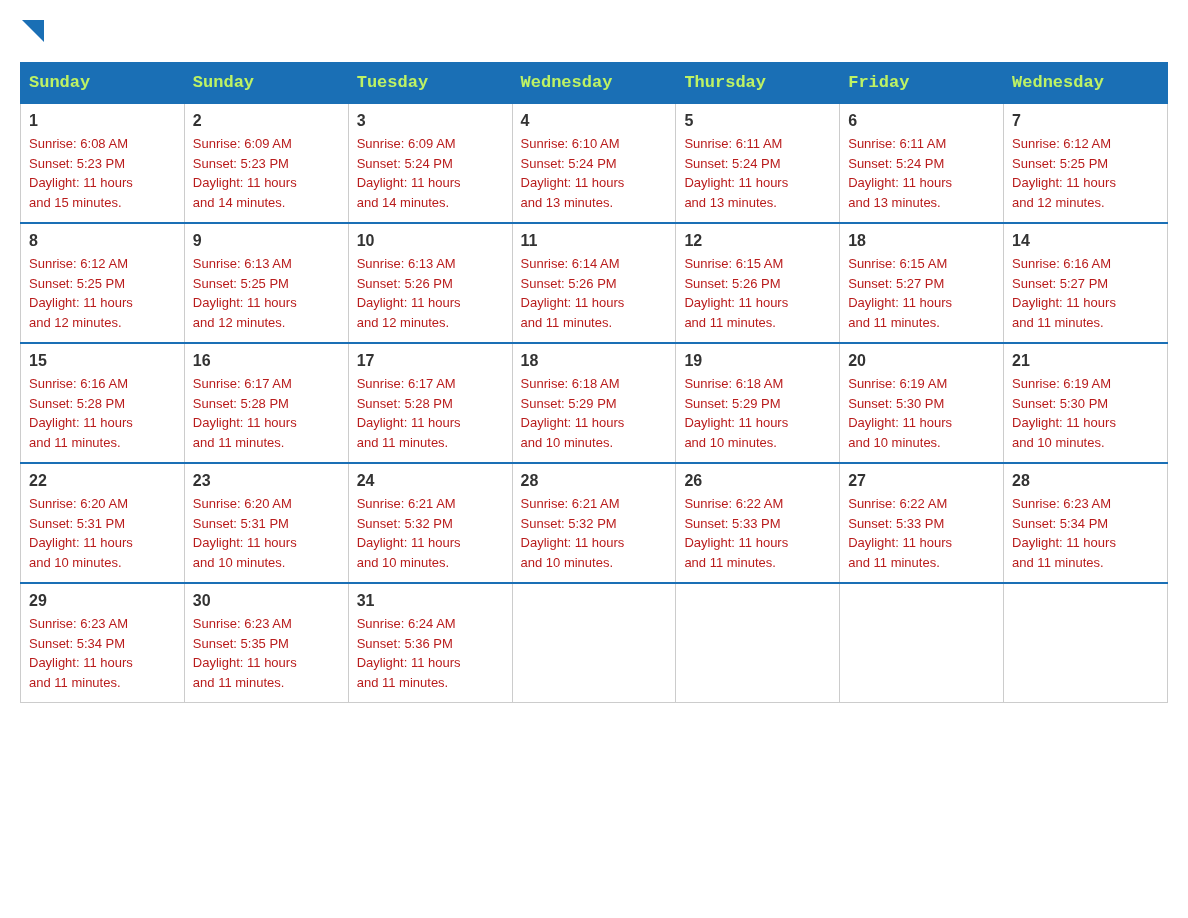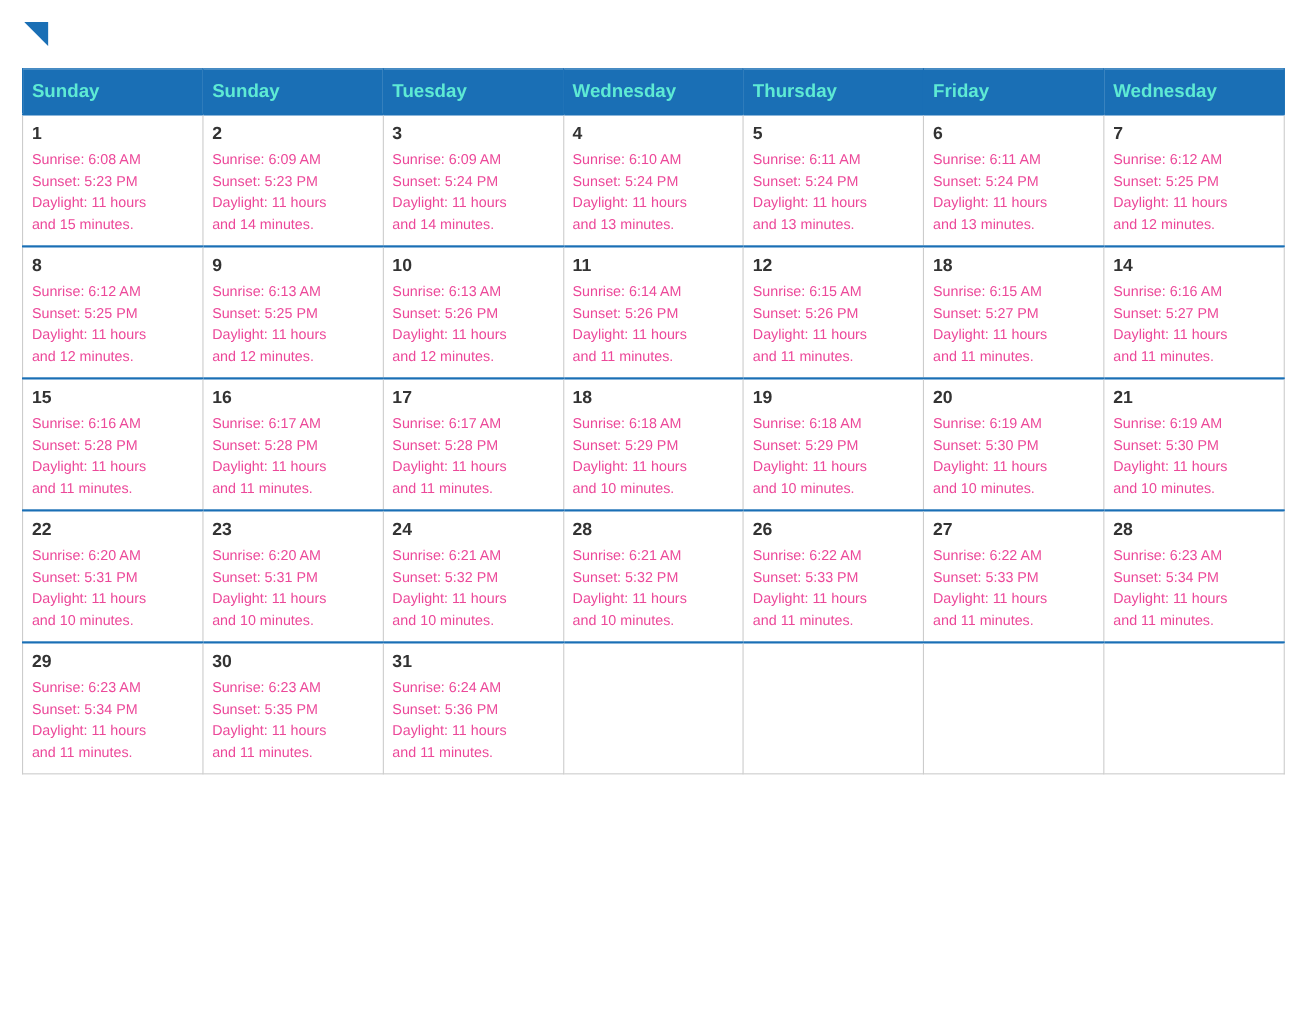--- a/index.html
+++ b/index.html
@@ -34,26 +34,27 @@
       font-size: 22px;
       color: #444;
       margin-top: 4px;
     }
     .calendar {
       width: 100%;
       border-collapse: collapse;
     }
     .calendar th {
       background-color: #1a6fb5;
-      color: #5eead4;
+      color: #bef264;
       font-size: 17px;
       font-weight: bold;
       padding: 10px 8px;
       text-align: left;
       border: 1px solid #1a6fb5;
+      font-family: Liberation Mono, monospace;
     }
     .calendar td {
       vertical-align: top;
       padding: 8px 8px 10px 8px;
       font-size: 13px;
       color: #333;
       border: 1px solid #ccc;
       border-top: 2px solid #1a6fb5;
       width: 14.28%;
       min-height: 100px;
@@ -63,21 +64,21 @@
     }
     .day-number {
       font-size: 16px;
       font-weight: bold;
       margin-bottom: 4px;
       display: block;
     }
     .day-info {
       font-size: 13px;
       line-height: 1.5;
-      color: #ec4899;
+      color: #b91c1c;
     }
     .empty-cell {
       background: #fff;
       border-top: 2px solid #1a6fb5;
     }
     .logo-row {
       display: flex;
       align-items: center;
     }
     .logo-general-span {

